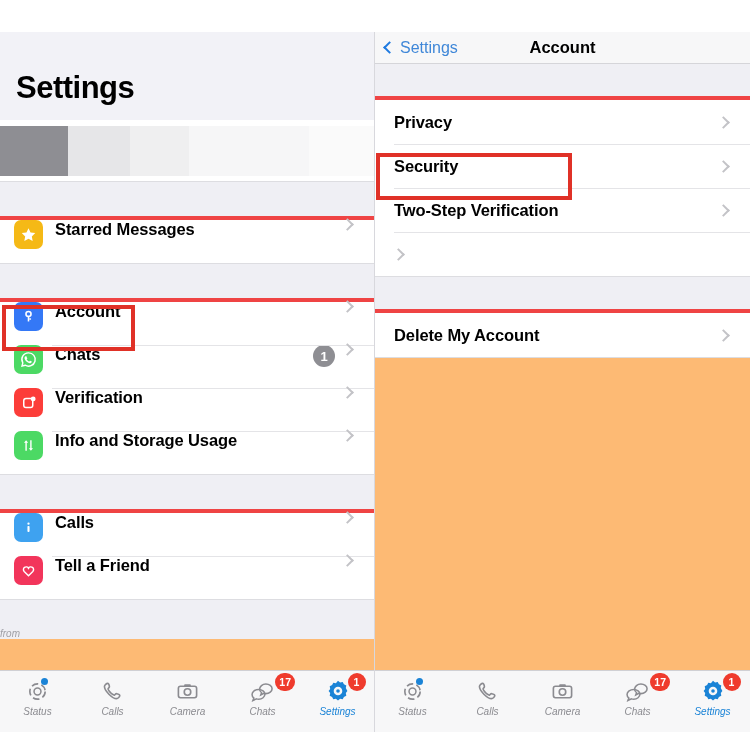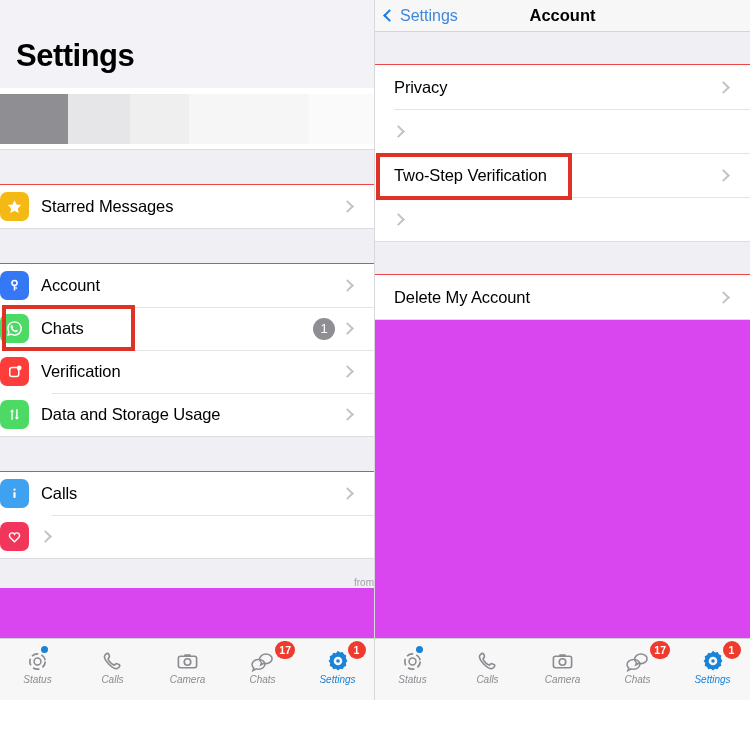--- a/index.html
+++ b/index.html
@@ -4,21 +4,21 @@
 <style>
   * { box-sizing: border-box; margin: 0; padding: 0; }
   html, body {
     width: 750px; height: 750px;
     font-family: "Liberation Sans", sans-serif;
     background: #ffffff;
     overflow: hidden;
   }
   .screen { position: relative; width: 750px; height: 750px; display: flex; }
 
-  .panel { position: relative; width: 375px; height: 700px; background: #d946ef; overflow: hidden; }
+  .panel { position: relative; width: 375px; height: 700px; background: #fdba74; overflow: hidden; margin-top: 32px; }
   .panel.left { border-right: 1px solid #d8d8dd; }
 
   
   .big-title-bar {
     height: 88px; background: #F2F2F7; padding: 38px 0 0 16px;
   }
   .big-title { font-size: 31px; font-weight: bold; color: #000; letter-spacing: -0.5px; }
 
   .profile-row {
     height: 62px; background: #ffffff; display: flex; align-items: center;
@@ -29,45 +29,45 @@
   .redact.b { width: 62px; background: #e6e6e8; }
   .redact.c { width: 60px; background: #efeff0; }
   .redact.d { width: 120px; background: #f6f6f7; }
   .redact.e { width: 65px; background: #fafafa; }
 
   .gap { background: #EFEFF4; }
   .gap.g1 { height: 34px; }
   .gap.g2 { height: 34px; }
   .gap.g3 { height: 34px; }
 
-  .group { background: #ffffff; border-top: 1px solid #ef4444; border-bottom: 1px solid #dddde1; }
+  .group { background: #ffffff; border-top: 4px solid #ef4444; border-bottom: 1px solid #dddde1; font-weight: bold; }
 
   .row {
-    height: 43px; display: flex; align-items: center; 
+    height: 43px; display: flex; padding-left: 14px;
     position: relative; background: #ffffff;
   }
   .row + .row::before {
     content: ""; position: absolute; left: 52px; right: 0; top: 0; height: 1px; background: #e4e4e7;
   }
   .row-icon {
     width: 29px; height: 29px; border-radius: 7px; flex: 0 0 29px;
     display: flex; align-items: center; justify-content: center; margin-right: 12px;
   }
   .row-label { font-size: 16.5px; color: #000; flex: 1; letter-spacing: -0.1px; }
   .chev {
     width: 9px; height: 9px; border-right: 2px solid #c3c3c7; border-top: 2px solid #c3c3c7;
     transform: rotate(45deg); margin-right: 22px; flex: 0 0 auto;
   }
   .badge-grey {
     min-width: 22px; height: 22px; border-radius: 11px; background: #8e8e93;
     color: #fff; font-size: 13px; display: flex; align-items: center; justify-content: center;
     margin-right: 8px; padding: 0 6px;
   }
 
-  .footer-brand { text-align: right; padding-top: 18px; background: #EFEFF4; }
+  .footer-brand { text-align: left; padding-top: 28px; background: #EFEFF4; font-style: italic; }
   .from-text { font-size: 10px; color: #a0a0a6; margin-bottom: 5px; }
   .fb-text { font-size: 12.5px; color: #6f6f76; letter-spacing: 2.6px; font-weight: bold; }
 
   
   .nav-bar {
     height: 32px; background: #F7F7F8; display: flex; align-items: center;
     position: relative; border-bottom: 1px solid #d5d5d9;
   }
   .back-link { display: flex; align-items: center; padding-left: 10px; }
   .back-chev {
@@ -96,21 +96,21 @@
   #hl-account { left: 2px; top: 305px; width: 133px; height: 46px; }
   #hl-twostep { left: 376px; top: 153px; width: 196px; height: 47px; }
 
   
   .tabbar {
     position: absolute; bottom: 0; left: 0; width: 375px; height: 62px;
     background: #F7F7F8; border-top: 1px solid #d0d0d4;
     display: flex; align-items: flex-start; padding-top: 6px;
   }
   .tab { flex: 1; display: flex; flex-direction: column; align-items: center; position: relative; }
-  .tab-glyph { height: 28px; display: flex; align-items: flex-end; justify-content: center; position: relative; font-weight: bold; }
+  .tab-glyph { height: 28px; display: flex; align-items: center; justify-content: center; position: relative; font-weight: bold; }
   .tab-label { font-size: 10px; color: #8b8b90; margin-top: 1px; font-style: italic; }
   .tab.active .tab-label { color: #1a83d6; }
   .badge-red {
     position: absolute; top: -4px; right: -16px; min-width: 18px; height: 18px;
     border-radius: 9px; background: #ef3b2d; color: #fff; font-size: 10.5px;
     display: flex; align-items: center; justify-content: center; padding: 0 4px;
   }
   .badge-red.wide { right: -20px; }
   .blue-dot {
     position: absolute; top: 1px; right: 1px; width: 7px; height: 7px;
@@ -184,21 +184,21 @@
         </div>
         <div class="row-label">Verification</div>
         <div class="chev"></div>
       </div>
       <div class="row">
         <div class="row-icon" style="background:#4CD964">
           <svg width="17" height="17" viewBox="0 0 24 24">
               <path fill="#fff" d="M8.6 4.5l3 3.6H9.6v11.4H7.6V8.1H5.6zM15.4 19.5l-3-3.6h2v-11.4h2v11.4h2z"></path>
             </svg>
         </div>
-        <div class="row-label">Data and Storage Usage</div>
+        <div class="row-label">Info and Storage Usage</div>
         <div class="chev"></div>
       </div>
     </div>
 
     <div class="gap g3"></div>
 
     <div class="group">
       <div class="row">
         <div class="row-icon" style="background:#3EA2F0">
           <svg width="17" height="17" viewBox="0 0 24 24">
@@ -208,20 +208,21 @@
         </div>
         <div class="row-label">Calls</div>
         <div class="chev"></div>
       </div>
       <div class="row">
         <div class="row-icon" style="background:#F2355B">
           <svg width="17" height="17" viewBox="0 0 24 24">
               <path fill="none" stroke="#fff" stroke-width="2" d="M12 19.3l-6.1-6a3.8 3.8 0 1 1 6.1-4.4 3.8 3.8 0 1 1 6.1 4.4z"></path>
             </svg>
         </div>
+        <div class="row-label">Tell a Friend</div>
         <div class="chev"></div>
       </div>
     </div>
 
     <div class="footer-brand">
       <div class="from-text">from</div>
     </div>
 
     <div class="tabbar">
       <div class="tab">
@@ -287,20 +288,21 @@
     </div>
 
     <div class="r-gap t1"></div>
 
     <div class="group">
       <div class="r-row">
         <div class="r-label">Privacy</div>
         <div class="chev"></div>
       </div>
       <div class="r-row">
+        <div class="r-label">Security</div>
         <div class="chev"></div>
       </div>
       <div class="r-row">
         <div class="r-label">Two-Step Verification</div>
         <div class="chev"></div>
       </div>
       <div class="r-row">
         <div class="chev"></div>
       </div>
     </div>

